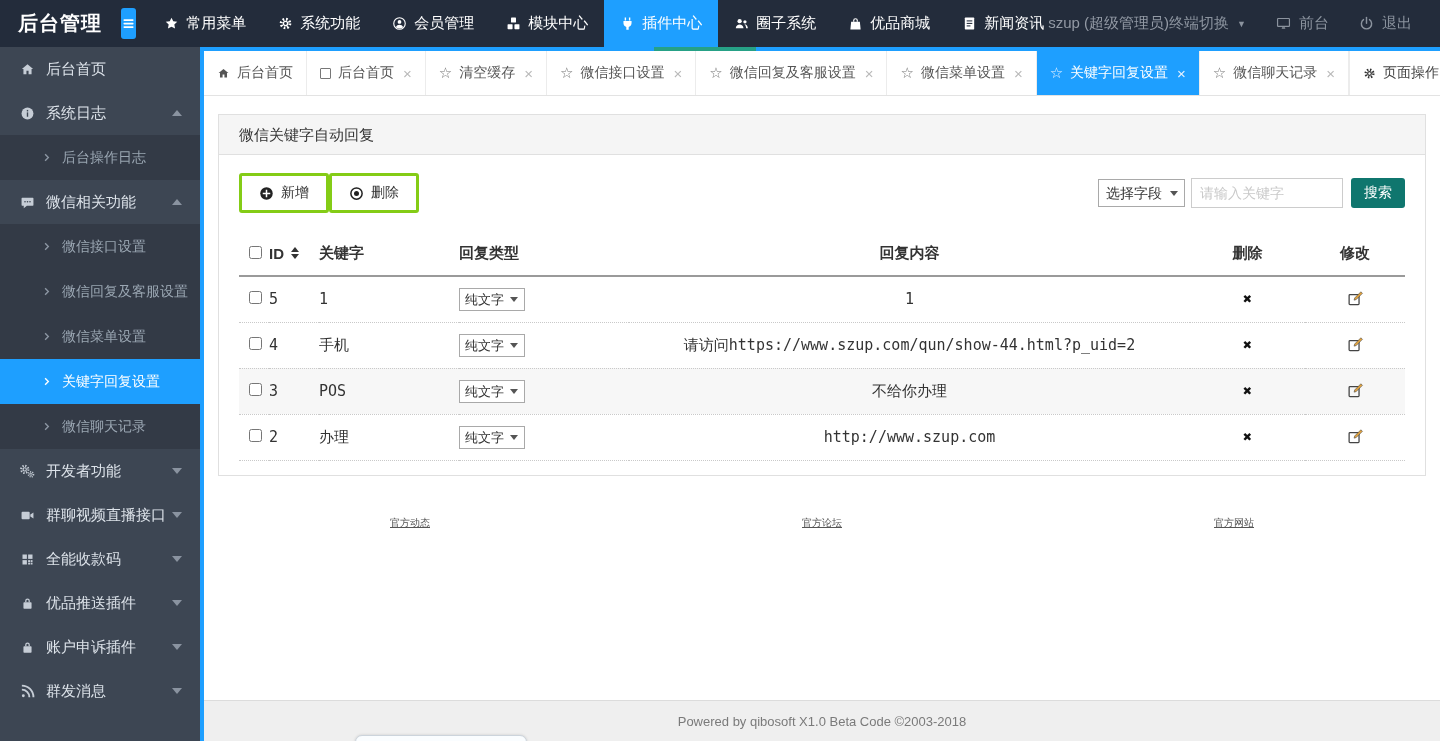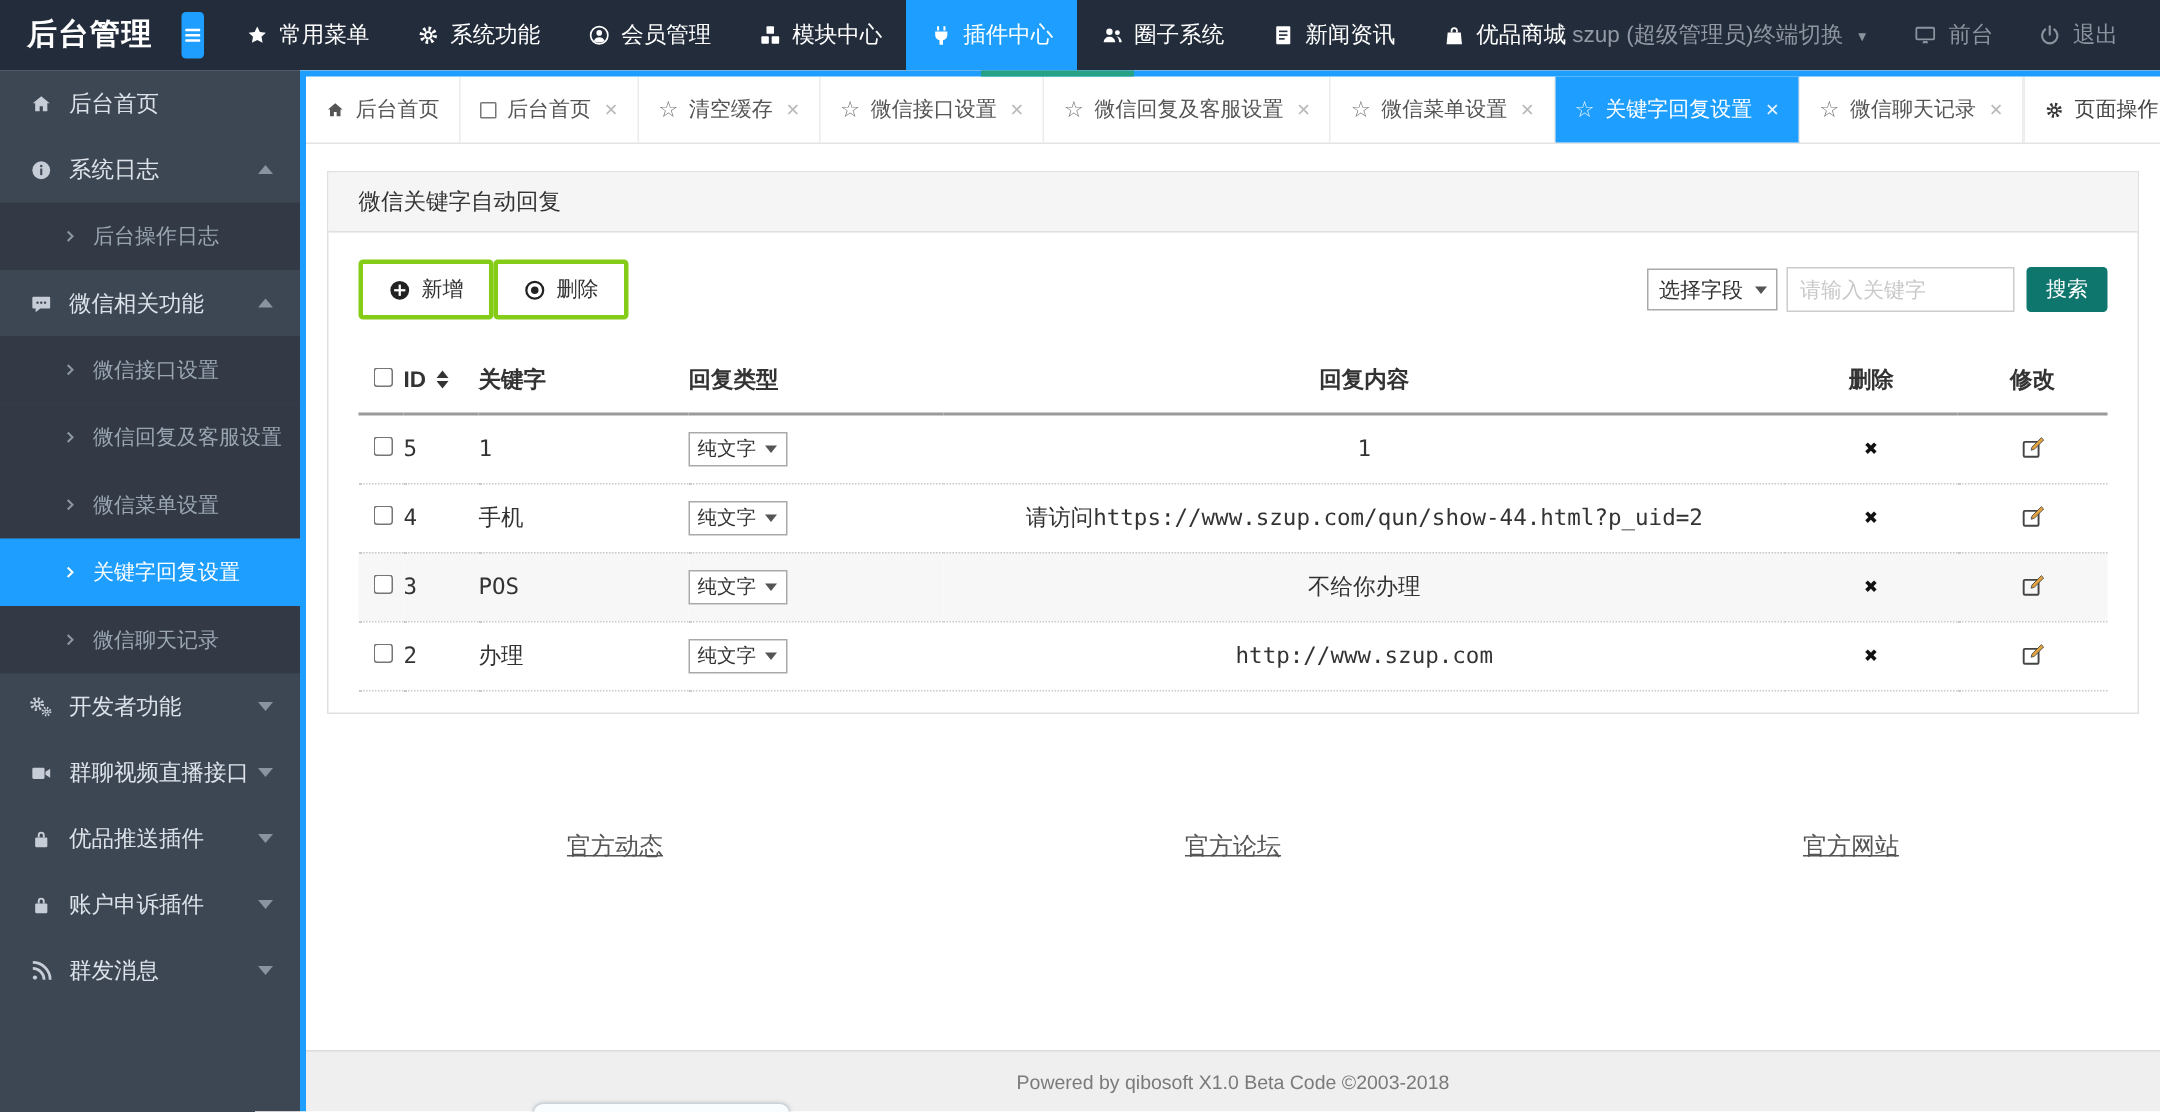--- a/index.html
+++ b/index.html
@@ -79,21 +79,21 @@
   .sort-ic { display:inline-flex; flex-direction:column; gap:2px; margin-left:2px; }
   .sort-ic i { display:block; width:0; height:0; border-left:4px solid transparent; border-right:4px solid transparent; }
   .sort-ic .u { border-bottom:5px solid #333; }
   .sort-ic .d { border-top:5px solid #333; }
   .sel-sm select { font-size:13px; padding:3px 20px 3px 5px; font-family:inherit; }
   .del-x { font-size:15px; font-weight:bold; color:#111; cursor:pointer; }
   .edit-ic { width:17px; height:17px; cursor:pointer; vertical-align:-3px; }
   input[type=checkbox] { width:13px; height:13px; }
 
   .links-row { display:flex; margin-top:40px; }
-  .links-row a { flex:1; text-align:center; font-size:16px; color:#555; text-decoration:underline; cursor:pointer;margin-top:38px; }
+  .links-row a { flex:1; text-align:center; font-size:10px; color:#555; text-decoration:underline; cursor:pointer; }
 
   
   .footer { margin-top:auto; height:41px; background:#efefef; border-top:1px solid #dcdcdc; text-align:center; line-height:41px; font-size:13px; color:#7a7a7a; }
   .peek { position:absolute; left:355px; top:735px; width:172px; height:10px; background:#fafdff; border:1px solid #ccd4dc; border-radius:7px 7px 0 0; box-shadow:0 0 3px rgba(0,0,0,.15); }
 </style>
 </head>
 <body>
 
 <div class="navbar">
   <div class="brand">后台管理中心</div>
@@ -144,33 +144,33 @@
       <svg class="ic" viewBox="0 0 24 24">
           <circle cx="9" cy="8.2" r="3.4"></circle>
           <path d="M2.8 19.5c.4-3.7 3-5.8 6.2-5.8s5.8 2.1 6.2 5.8z"></path>
           <circle cx="17.5" cy="9.2" r="2.6"></circle>
           <path d="M16.4 13.1c1.8.9 2.8 3.4 3 6.4h2.8c-.3-3.3-2-5.6-4.6-6.3z"></path>
         </svg>
       <span>圈子系统</span>
     </div>
     <div class="nav-item">
       <svg class="ic" viewBox="0 0 24 24">
+          <path d="M8.2 9V7.2a3.8 3.8 0 017.6 0V9h-1.9V7.2a1.9 1.9 0 00-3.8 0V9z"></path>
+          <path d="M5 9h14l1.2 12.5H3.8z"></path>
+        </svg>
+      <span>优品商城</span>
+    </div>
+    <div class="nav-item">
+      <svg class="ic" viewBox="0 0 24 24">
           <path d="M5.5 2.5h13a1 1 0 011 1v17a1 1 0 01-1 1h-13a1 1 0 01-1-1v-17a1 1 0 011-1z"></path>
           <rect x="7.5" y="7" width="9" height="1.7" fill="#232c3b"></rect>
           <rect x="7.5" y="11" width="9" height="1.7" fill="#232c3b"></rect>
           <rect x="7.5" y="15" width="6" height="1.7" fill="#232c3b"></rect>
         </svg>
       <span>新闻资讯</span>
-    </div>
-    <div class="nav-item">
-      <svg class="ic" viewBox="0 0 24 24">
-          <path d="M8.2 9V7.2a3.8 3.8 0 017.6 0V9h-1.9V7.2a1.9 1.9 0 00-3.8 0V9z"></path>
-          <path d="M5 9h14l1.2 12.5H3.8z"></path>
-        </svg>
-      <span>优品商城</span>
     </div>
   </div>
   <div class="nav-user">szup (超级管理员)</div>
   <div class="nav-right">
     <div class="nav-gray">
       <span>终端切换</span>
       <span class="caret-glyph">▼</span>
     </div>
     <div class="nav-gray">
       <svg class="ic" viewBox="0 0 24 24">
@@ -266,20 +266,33 @@
         </svg>
       <span>开发者功能</span>
       <span class="grp-caret tri-dn"></span>
     </div>
     <div class="side-item">
       <svg class="ic" viewBox="0 0 24 24">
           <rect x="2.5" y="6" width="13" height="12" rx="1.5"></rect>
           <path d="M16.5 10.5l5-3.2v9.4l-5-3.2z"></path>
         </svg>
       <span>群聊视频直播接口</span>
+      <span class="grp-caret tri-dn"></span>
+    </div>
+    <div class="side-item">
+      <svg class="ic" viewBox="0 0 24 24">
+          <rect x="4" y="4" width="7" height="7"></rect>
+          <rect x="13" y="4" width="7" height="7"></rect>
+          <rect x="4" y="13" width="7" height="7"></rect>
+          <rect x="13" y="13" width="3" height="3"></rect>
+          <rect x="17" y="13" width="3" height="3"></rect>
+          <rect x="13" y="17" width="3" height="3"></rect>
+          <rect x="17" y="17" width="3" height="3"></rect>
+        </svg>
+      <span>全能收款码</span>
       <span class="grp-caret tri-dn"></span>
     </div>
     <div class="side-item">
       <svg class="ic" viewBox="0 0 24 24">
           <path d="M8.3 10V7.6a3.7 3.7 0 017.4 0V10h-2V7.6a1.7 1.7 0 00-3.4 0V10z"></path>
           <rect x="5.5" y="10" width="13" height="10.5" rx="1.2"></rect>
         </svg>
       <span>优品推送插件</span>
       <span class="grp-caret tri-dn"></span>
     </div>

